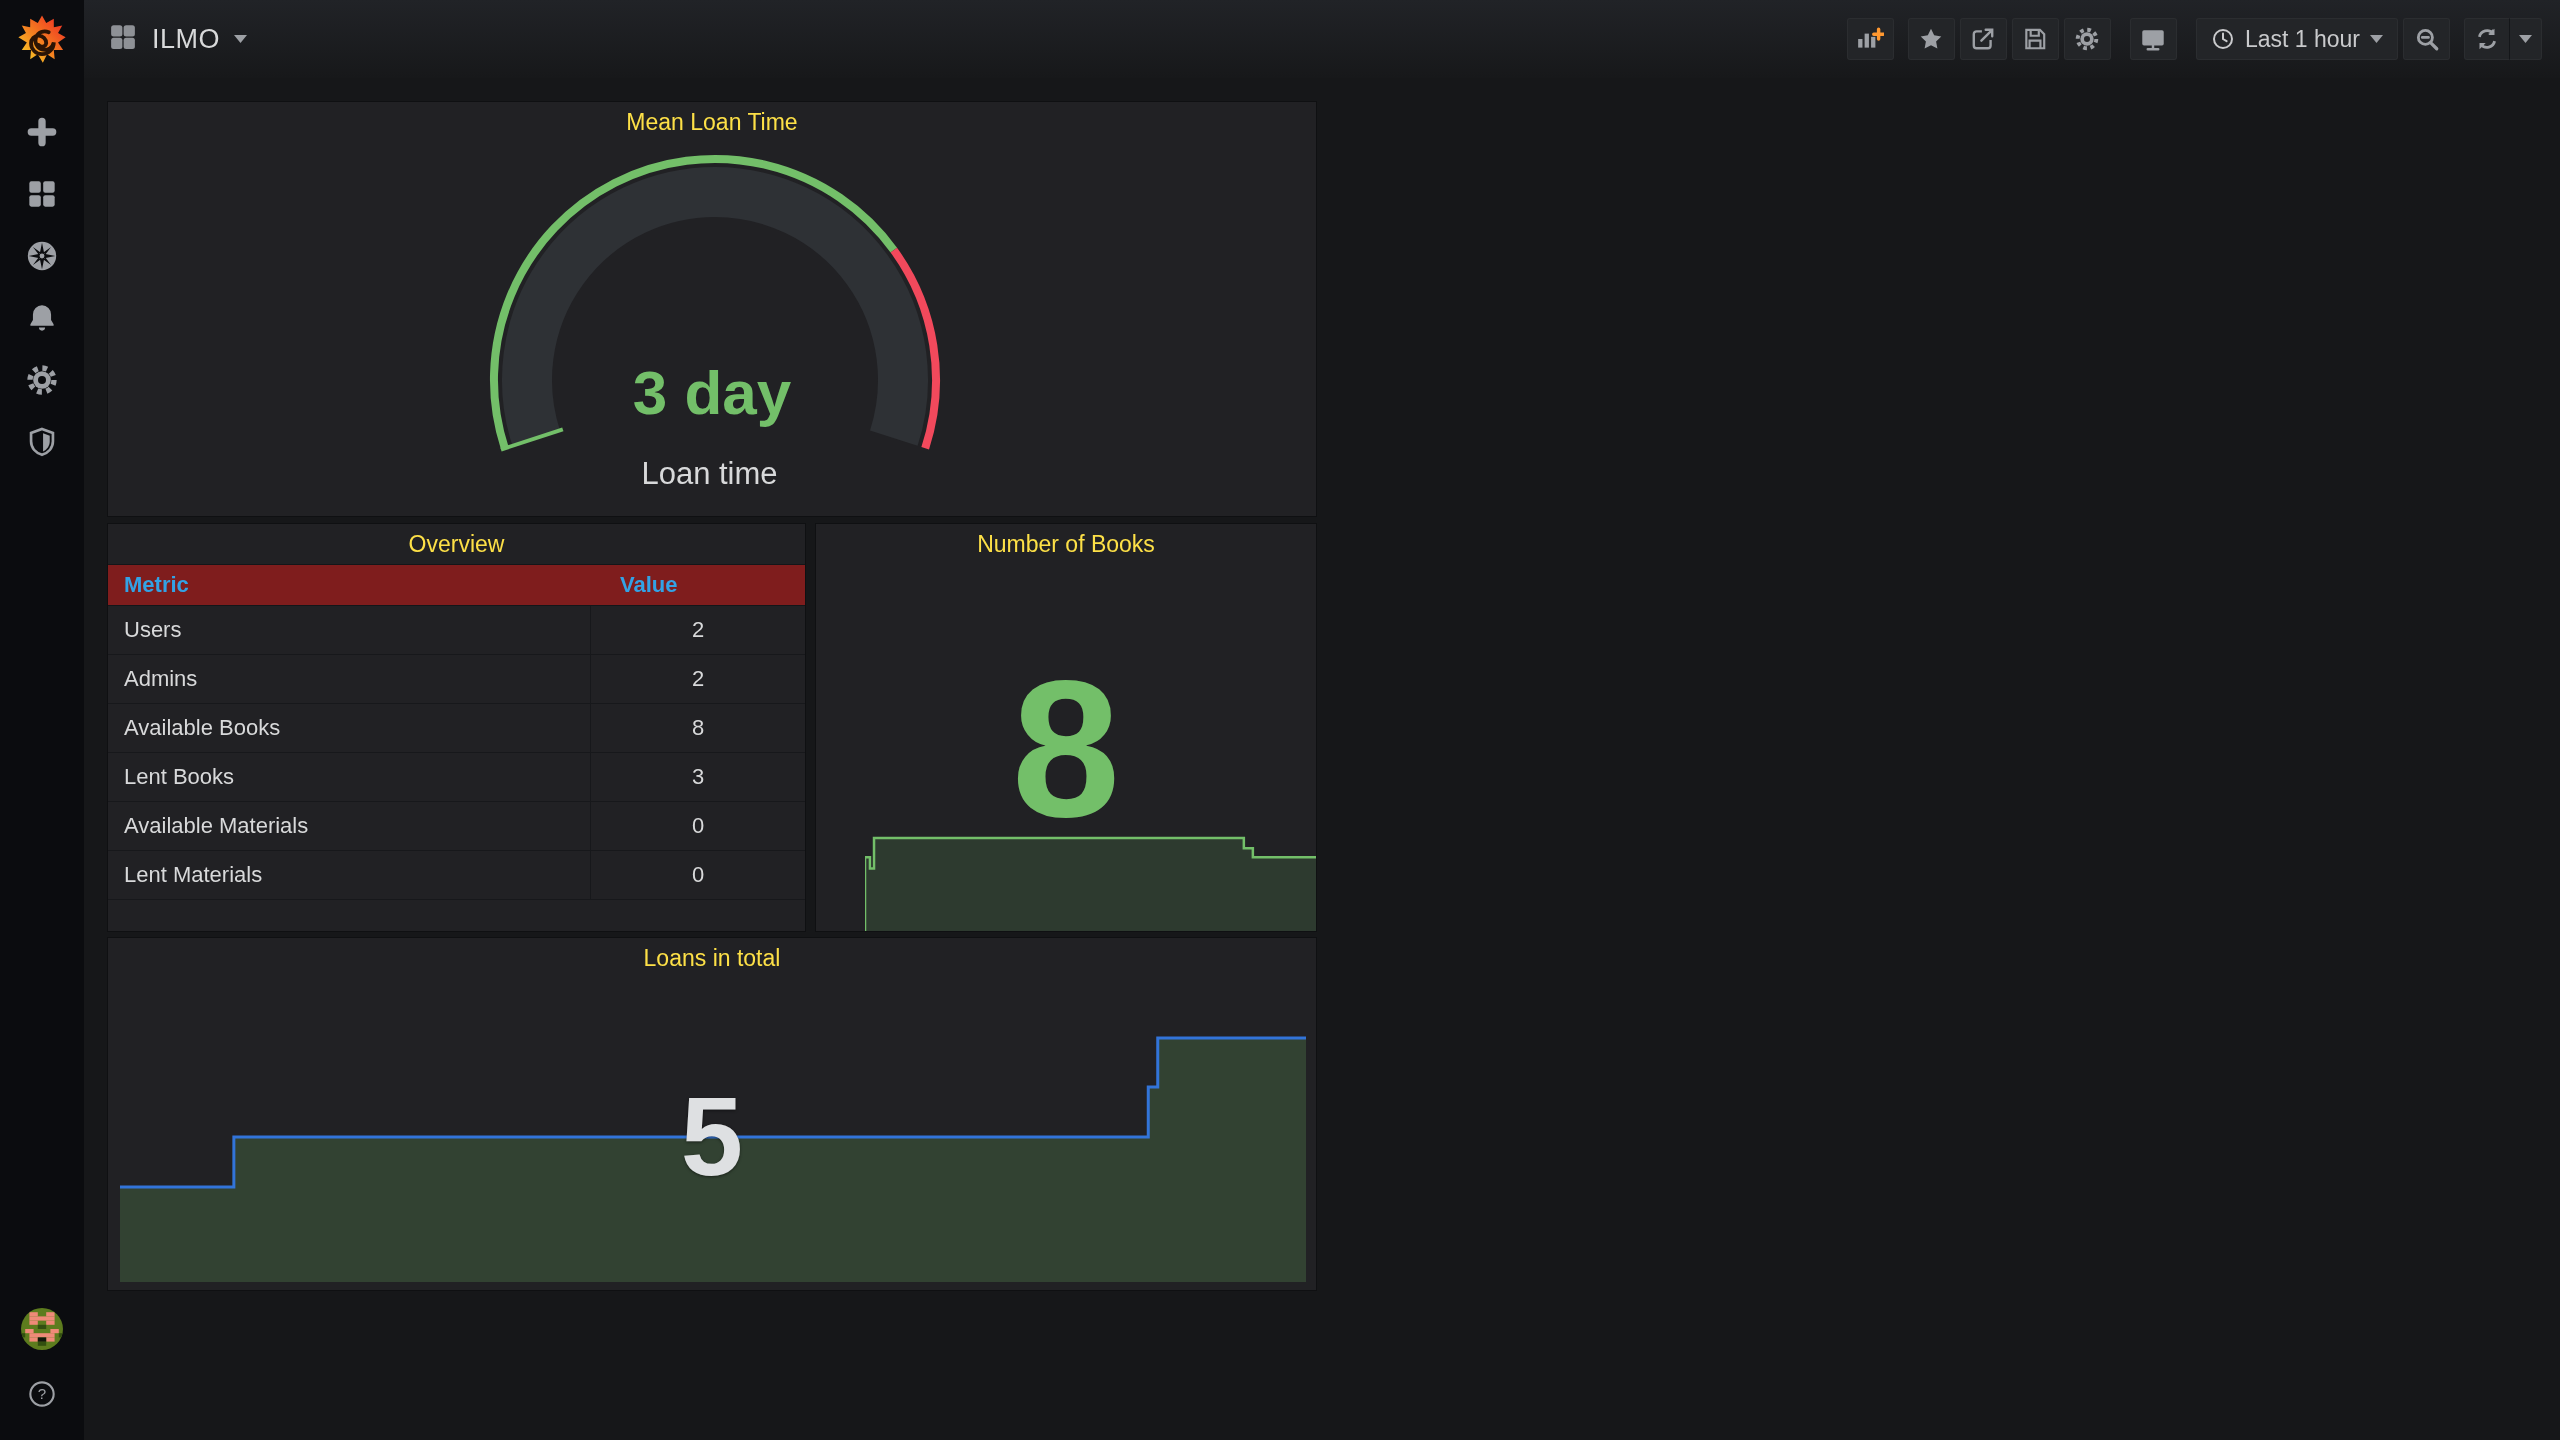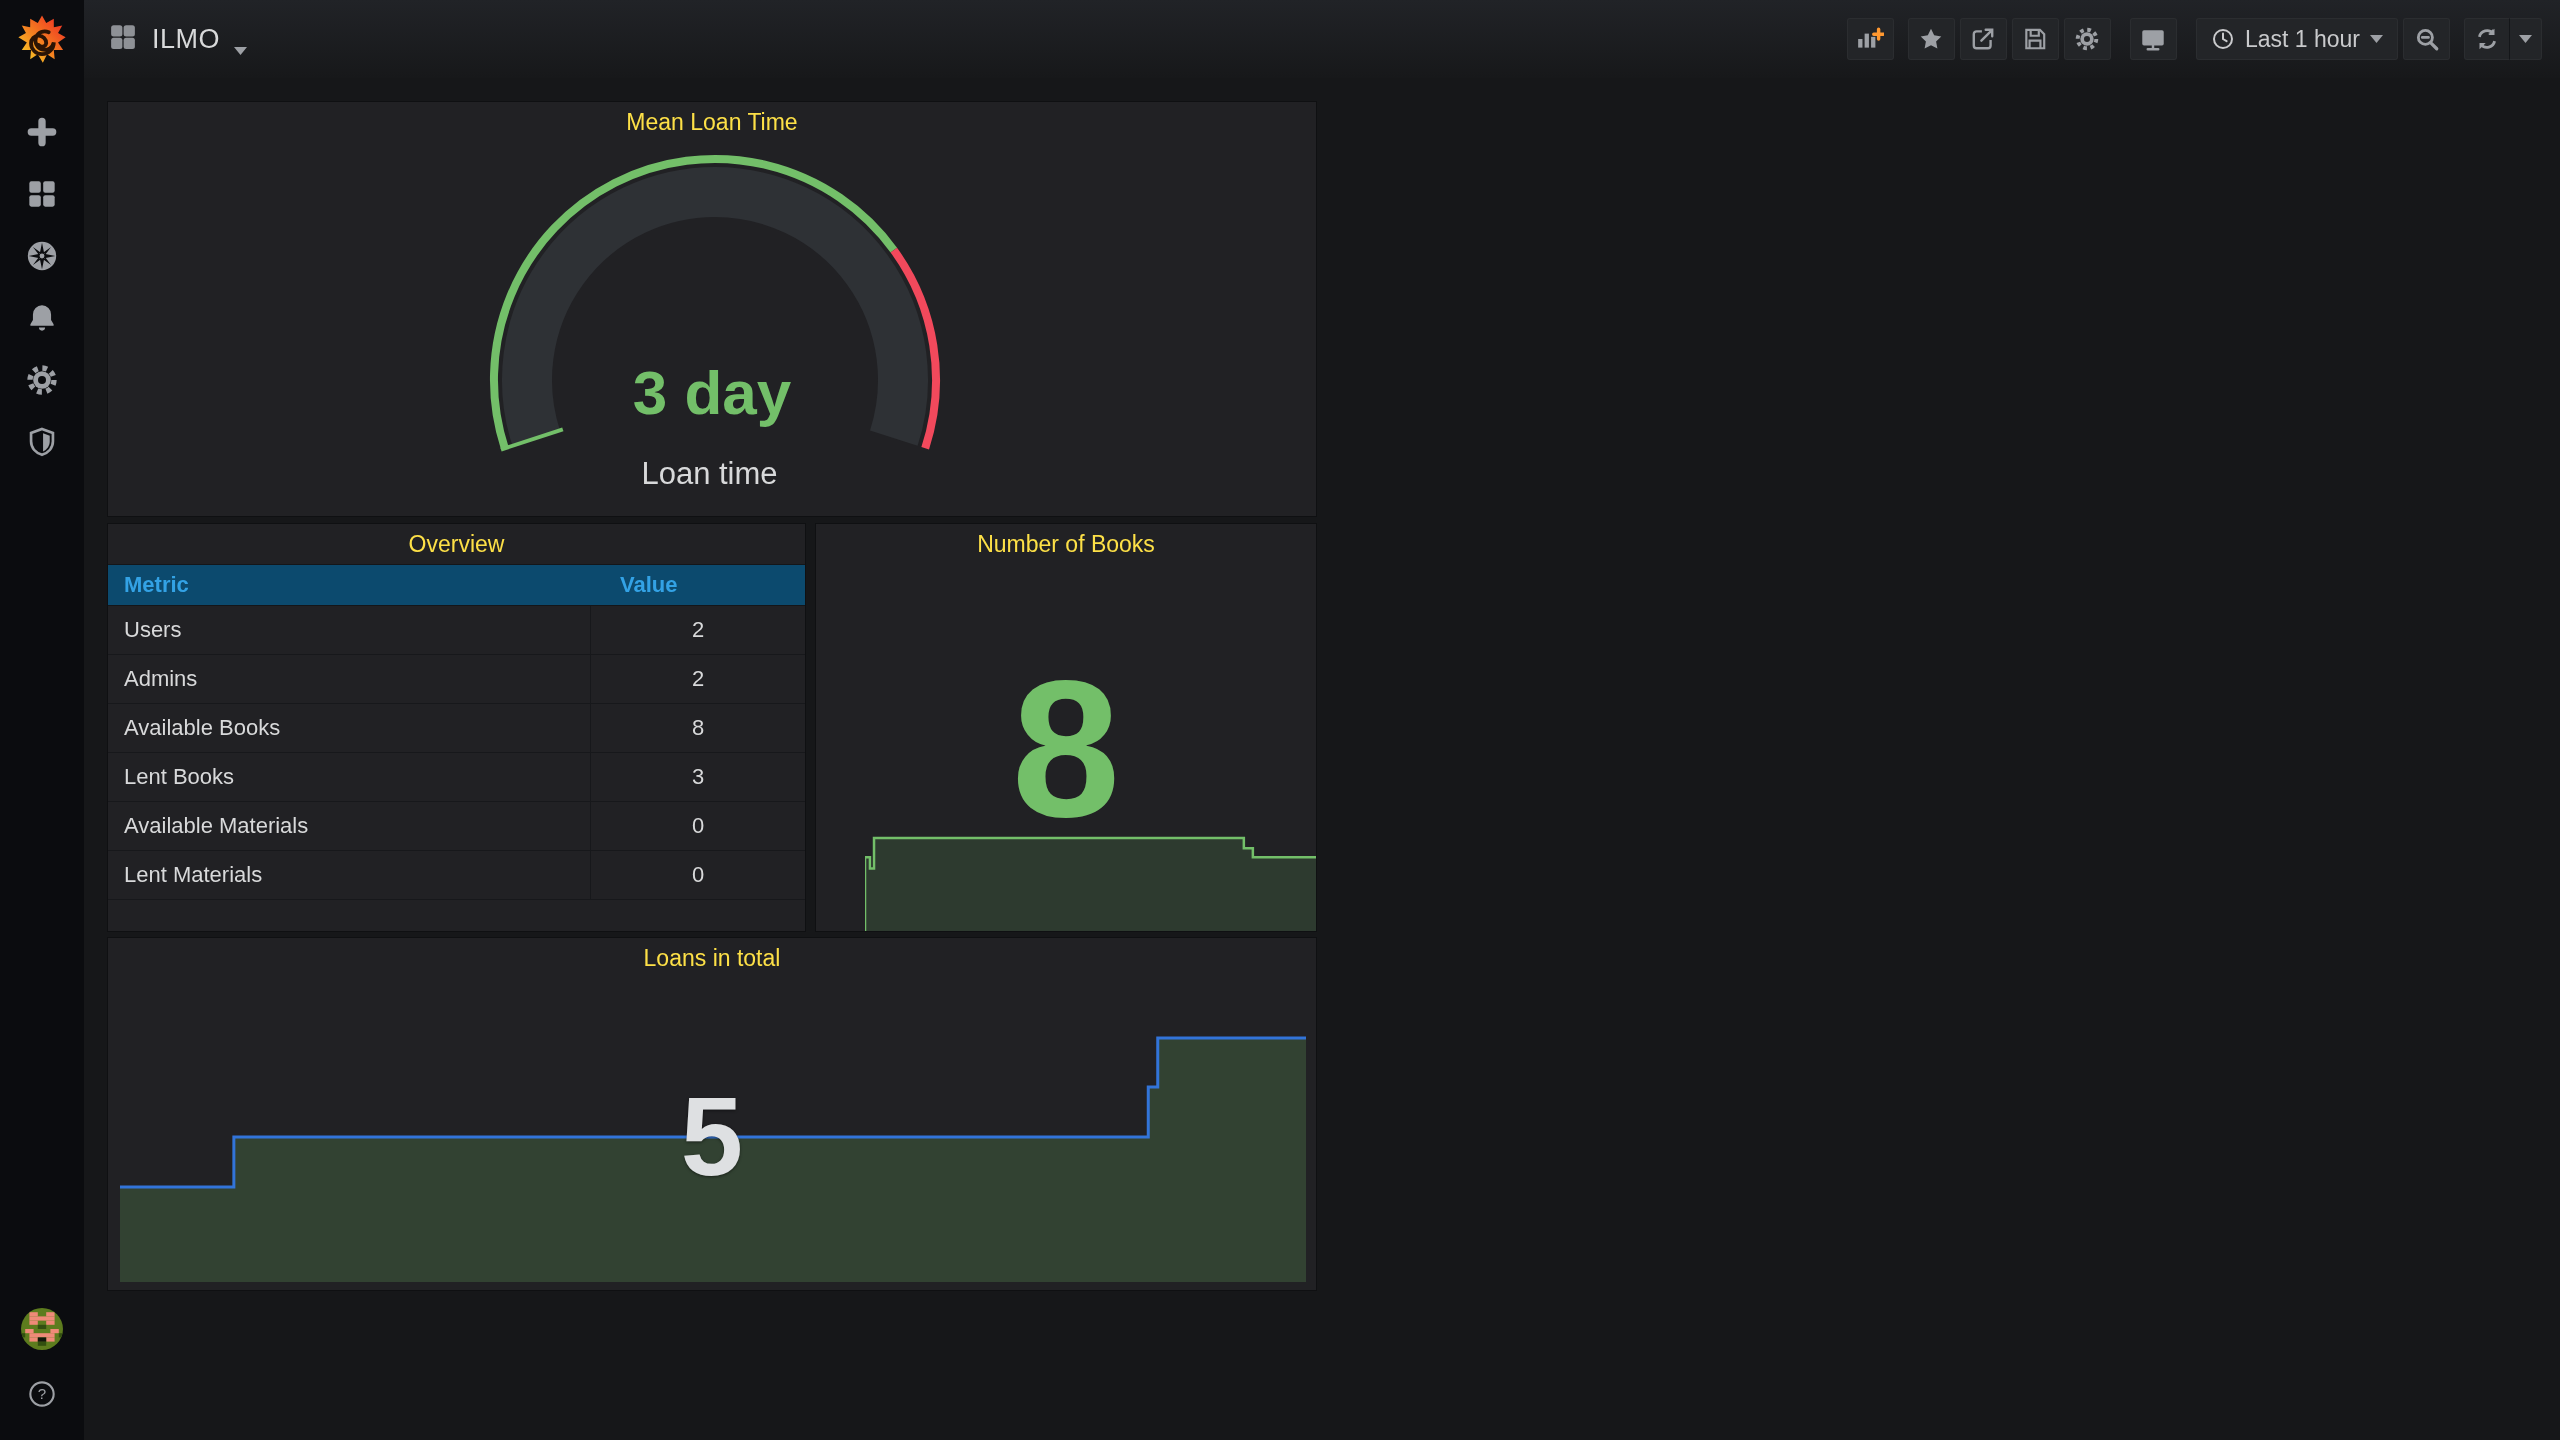--- a/index.html
+++ b/index.html
@@ -23,21 +23,21 @@
   
   .logo { width:54px; height:54px; margin-top:12px; cursor:pointer; }
   .side-icons { display:flex; flex-direction:column; align-items:center; gap:26px; margin-top:48px; }
   .side-btn { width:36px; height:36px; display:flex; align-items:center; justify-content:center; cursor:pointer; }
   .side-bottom { margin-top:auto; display:flex; flex-direction:column; align-items:center; gap:26px; margin-bottom:28px; }
   .avatar { width:42px; height:42px; border-radius:50%; overflow:hidden; cursor:pointer; }
 
   
   .nav-left { display:flex; align-items:center; gap:14px; }
   .nav-title { color:var(--text); font-size:27px; font-weight:400; letter-spacing:.5px; cursor:pointer;
-               display:flex; align-items:flex-end; gap:14px; }
+               display:flex; align-items:center; gap:14px; }
   .nav-right { margin-left:auto; display:flex; align-items:center; }
   .tile { height:42px; background:var(--tile); border:1px solid rgba(255,255,255,.04);
           border-radius:3px; display:flex; align-items:center; justify-content:center; cursor:pointer; }
   .btn { width:47px; }
   .nav-right .gap-s { width:5px; } .nav-right .gap-m { width:14px; } .nav-right .gap-l { width:19px; }
   .timepicker { padding:0 14px; gap:10px; color:#c9cacc; font-size:23px; white-space:nowrap; }
   .refresh-group { display:flex; }
   .refresh-group .seg1 { width:46px; border-right:1px solid #141619; border-top-right-radius:0; border-bottom-right-radius:0; }
   .refresh-group .seg2 { width:32px; border-left:none; border-top-left-radius:0; border-bottom-left-radius:0; }
 
@@ -52,21 +52,21 @@
   #panel-loans   { left:24px; top:860px; width:1208px; height:352px; }
 
   
   .gauge-value { position:absolute; left:0; right:0; top:256px; text-align:center;
                  font-size:62px; line-height:70px; font-weight:600; color:var(--green); }
   .gauge-label { position:absolute; left:0; right:5px; top:352px; text-align:center;
                  font-size:31px; line-height:40px; color:var(--text); }
 
   
   .tbl { position:absolute; left:0; right:0; top:40px; bottom:0; font-size:22px; color:var(--text); }
-  .tbl-header { display:flex; height:42px; background:#0c4a6e; border-top:1px solid #141619;
+  .tbl-header { display:flex; height:42px; background:#7f1d1d; border-top:1px solid #141619;
                 border-bottom:1px solid #141619; align-items:center; font-weight:700; color:var(--hblue); }
   .tbl-header .c1 { padding-left:16px; width:482px; cursor:pointer; }
   .tbl-header .c2 { padding-left:30px; flex:1; cursor:pointer; }
   .tbl-row { display:flex; height:49px; align-items:center; border-bottom:1px solid #17181b; }
   .tbl-row .c1 { padding-left:16px; width:482px; align-self:stretch; display:flex; align-items:center; }
   .tbl-row .c2 { flex:1; text-align:center; align-self:stretch; display:flex; align-items:center;
                  justify-content:center; border-left:1px solid #17181b; }
 
   
   .stat-value { position:absolute; left:0; right:0; text-align:center; font-weight:600; z-index:2; }

